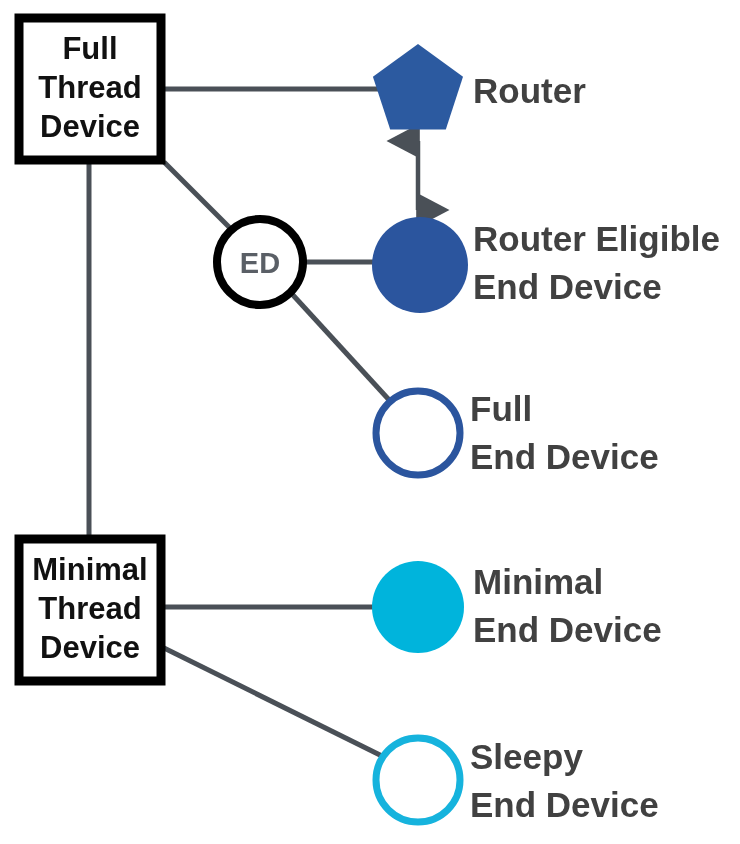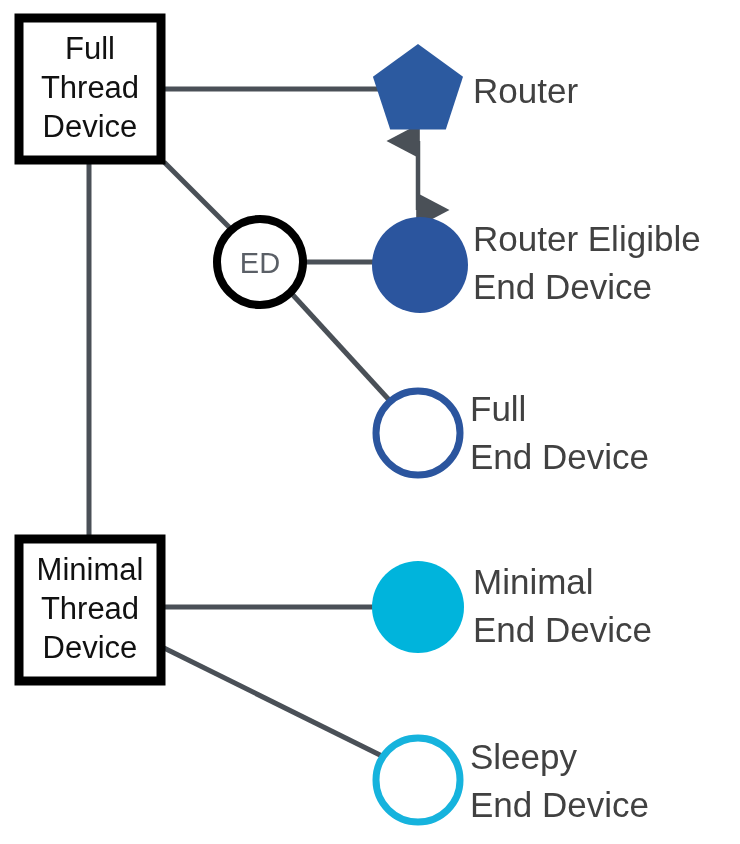--- a/index.html
+++ b/index.html
@@ -12,20 +12,21 @@
     width: 740px;
     height: 844px;
     font-family: "Liberation Sans", sans-serif;
     overflow: hidden;
   }
   #diagram-root {
     position: relative;
     width: 620px;
     height: 844px;
     background: #ffffff;
+    font-weight: bold;
   }
   svg#thread-diagram {
     display: block;
     width: 740px;
     height: 844px;
   }
   .node-box-rect {
     fill: #ffffff;
     stroke: #000000;
     stroke-width: 9;

